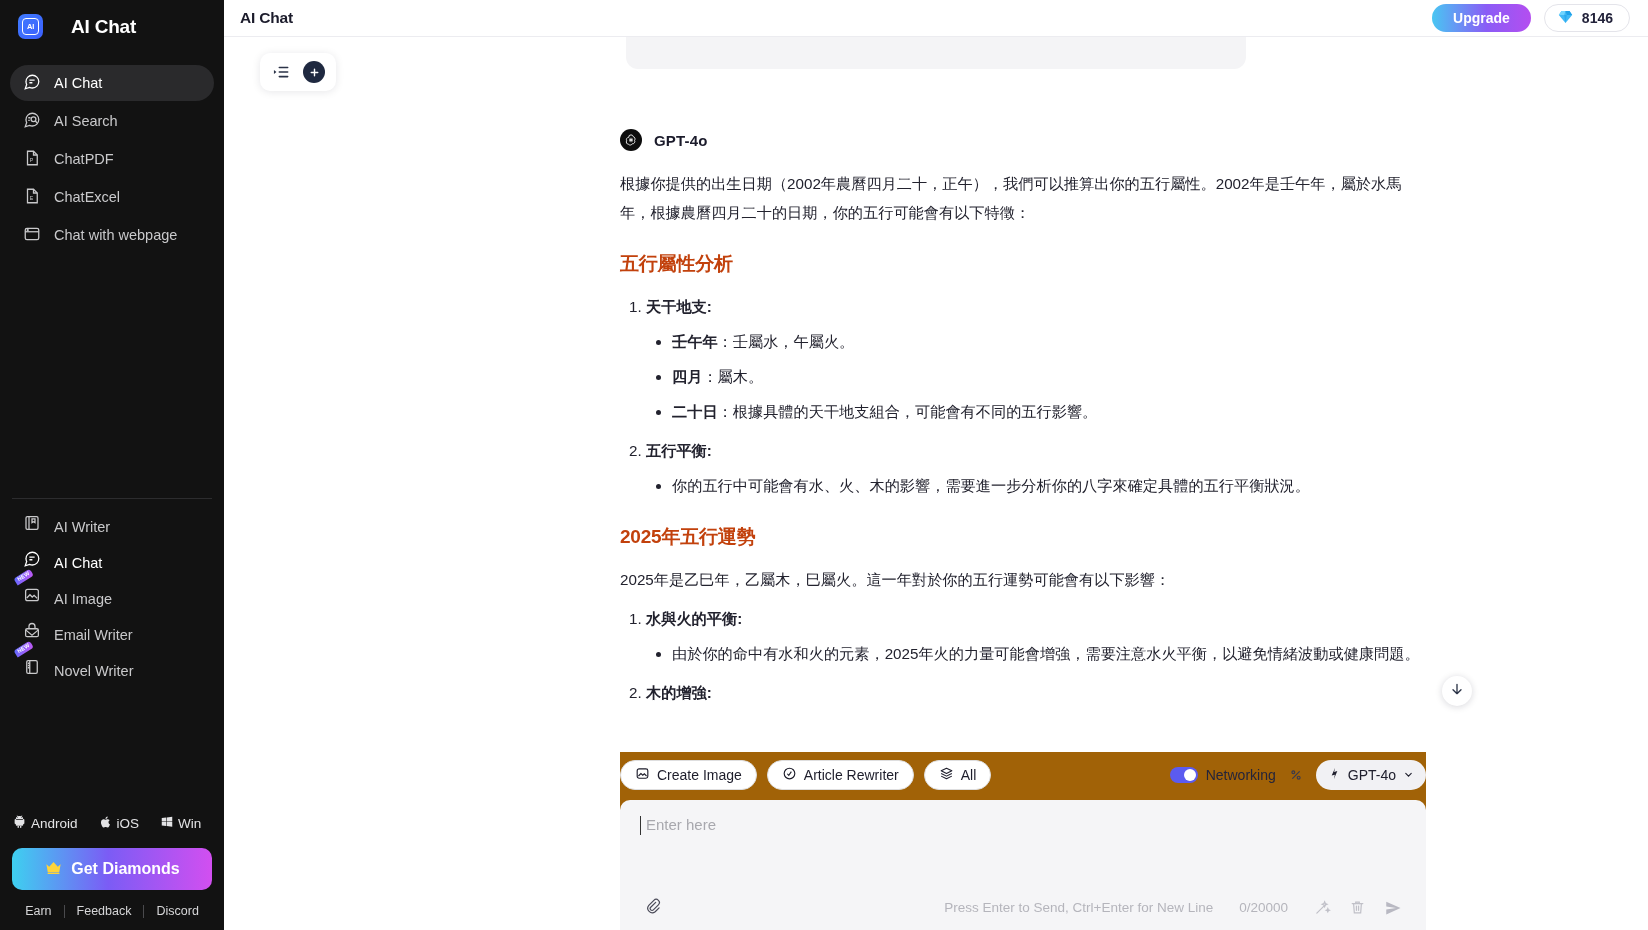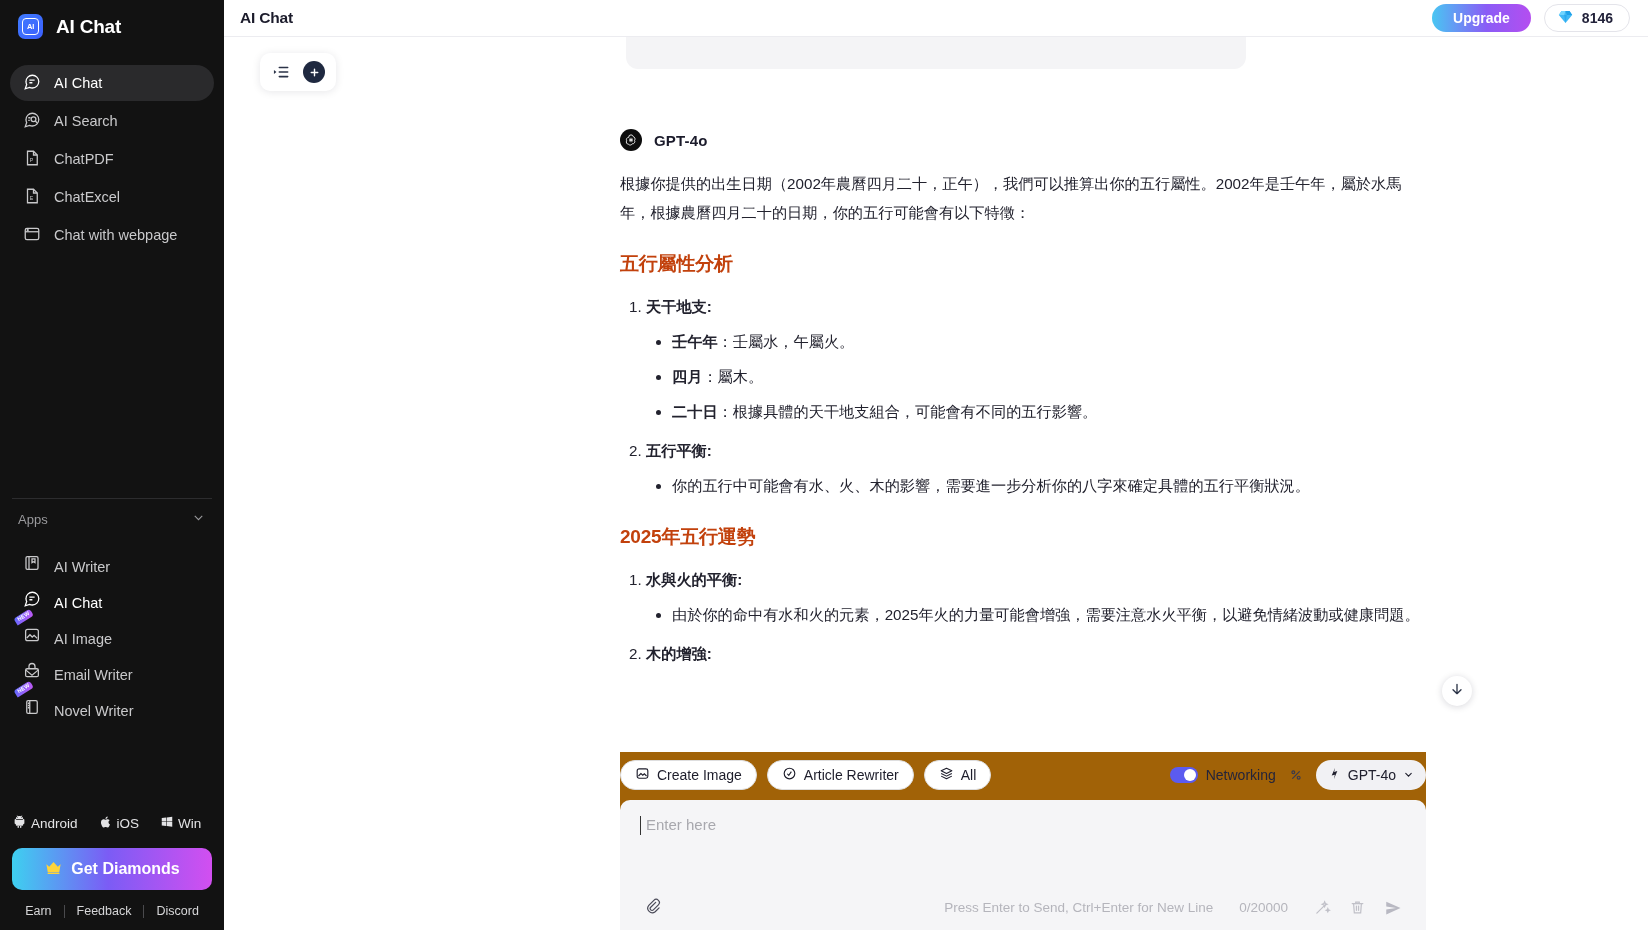--- a/index.html
+++ b/index.html
@@ -10,21 +10,21 @@
     -webkit-font-smoothing:antialiased;
   }
   .app { display:flex; width:1648px; height:930px; }
 
   
   .sidebar {
     width:224px; height:930px; background:#121212;
     display:flex; flex-direction:column; flex:0 0 224px;
     position:relative;
   }
-  .brand { display:flex; align-items:center; gap:13px; padding:14px 0 14px 18px; }
+  .brand { display:flex; align-items:center; gap:28px; padding:14px 0 14px 18px; }
   .brand-logo {
     width:25px; height:25px; border-radius:7px;
     background:linear-gradient(135deg,#3f7bff,#3b5ffd);
     display:flex; align-items:center; justify-content:center;
     color:#fff; font-size:9px; font-weight:bold; letter-spacing:-0.3px;
   }
   .brand-logo .inner {
     width:17px;height:17px;border:1.4px solid #fff;border-radius:4px;
     display:flex;align-items:center;justify-content:center;font-size:7.5px;
   }
@@ -259,28 +259,20 @@
             <circle cx="6.3" cy="6.8" r="0.7" fill="currentColor"></circle>
           </svg>
         </span>
         <span>Chat with webpage</span>
       </div>
 
     </nav>
 
     <div style="position:absolute;left:0;right:0;top:498px;">
       <div class="divider"></div>
-      <div class="apps-head">
-        <span>Apps</span>
-        <span>
-          <svg width="15" height="15" viewBox="0 0 24 24" fill="none" stroke="currentColor" stroke-width="1.7">
-              <path d="M6 9.5l6 6 6-6"></path>
-            </svg>
-        </span>
-      </div>
 
       <div class="apps-list">
         <div class="app-item">
           <span>
             <svg width="18" height="18" viewBox="0 0 24 24" fill="none" stroke="currentColor" stroke-width="1.7">
               <rect x="4" y="3.5" width="16" height="17" rx="1.8"></rect>
                 <path d="M8 3.5v17"></path>
               <path d="M12 6.5h4v5l-2-1.3-2 1.3z"></path>
             </svg>
           </span>
@@ -448,20 +440,21 @@
             </li>
             <li>
               <b>五行平衡:</b>
               <ul>
                 <li><span>你的五行中可能會有水、火、木的影響，需要進一步分析你的八字來確定具體的五行平衡狀況。</span></li>
               </ul>
             </li>
           </ol>
 
           <h3>2025年五行運勢</h3>
+          <p>2025年是乙巳年，乙屬木，巳屬火。這一年對於你的五行運勢可能會有以下影響：</p>
 
           <ol>
             <li>
               <b>水與火的平衡:</b>
               <ul>
                 <li><span>由於你的命中有水和火的元素，2025年火的力量可能會增強，需要注意水火平衡，以避免情緒波動或健康問題。</span></li>
               </ul>
             </li>
             <li>
               <b>木的增強:</b>

